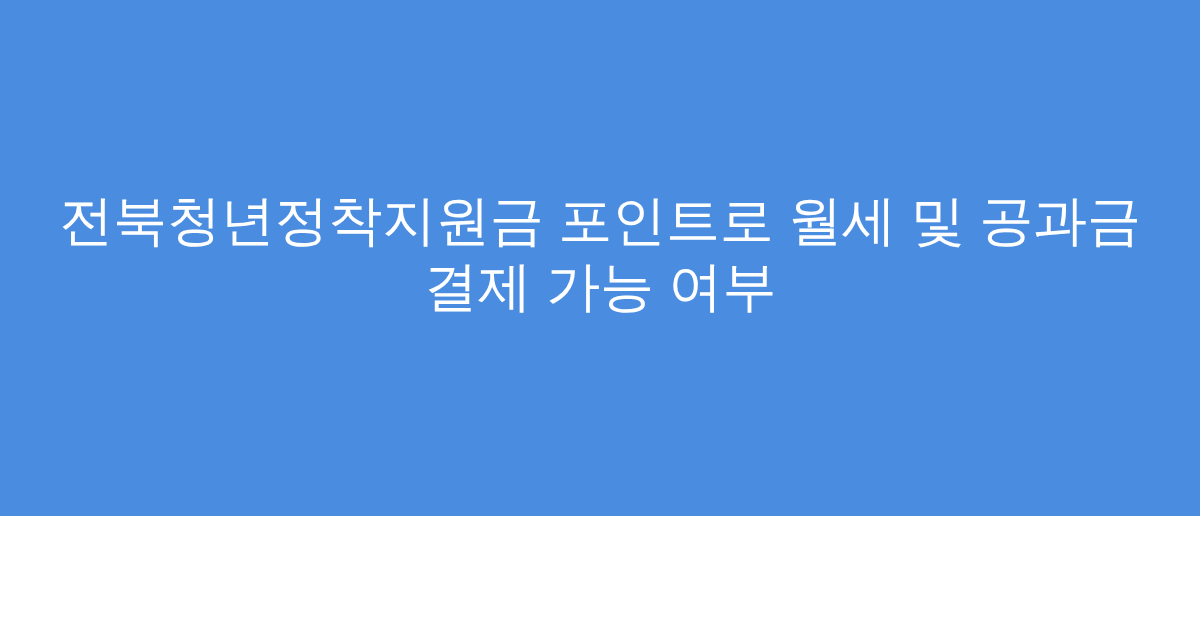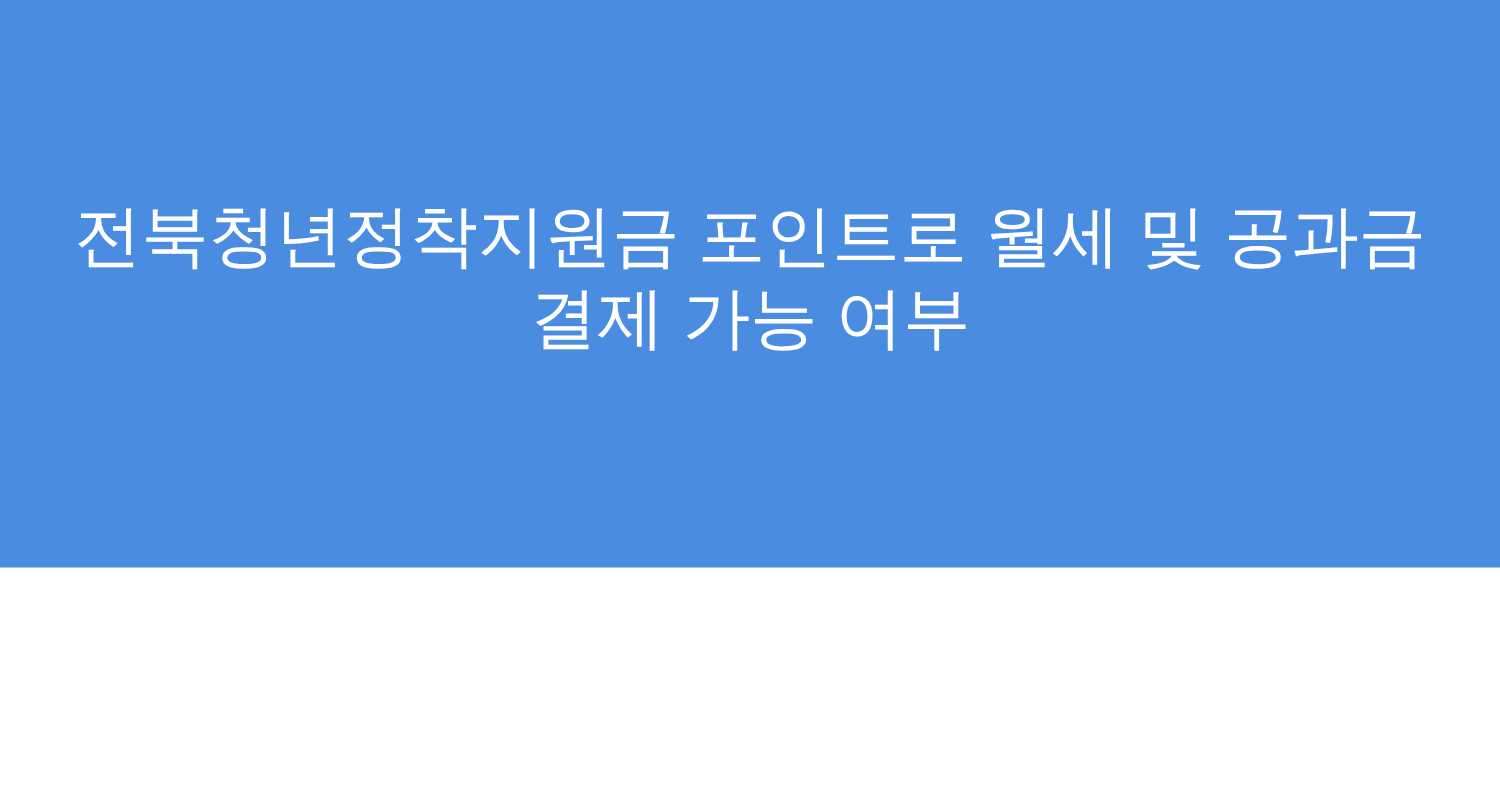--- a/index.html
+++ b/index.html
@@ -12,21 +12,21 @@
     width: 1200px;
     height: 630px;
     overflow: hidden;
     font-family: "Liberation Sans", "DejaVu Sans", sans-serif;
   }
 
   #card {
     position: relative;
     box-sizing: border-box;
     width: 1200px;
-    height: 454px;
+    height: 516px;
     display: flex;
     align-items: center;
     justify-content: center;
     background-color: #4a8ce0; 
   }
 
   #title-block {
     width: 100%;
     padding: 0 56px;
     box-sizing: border-box;

